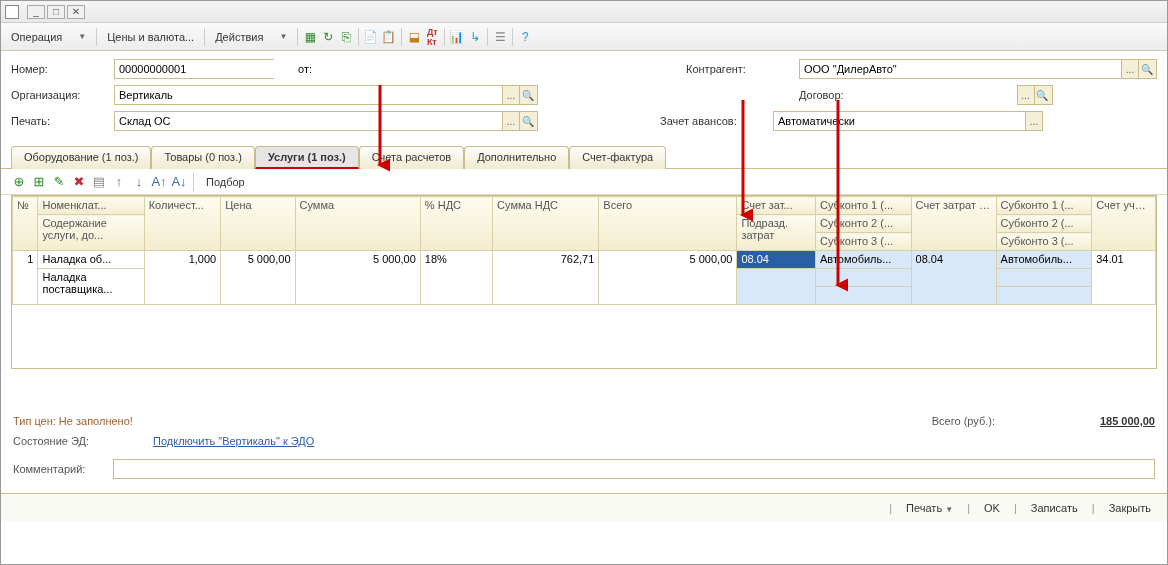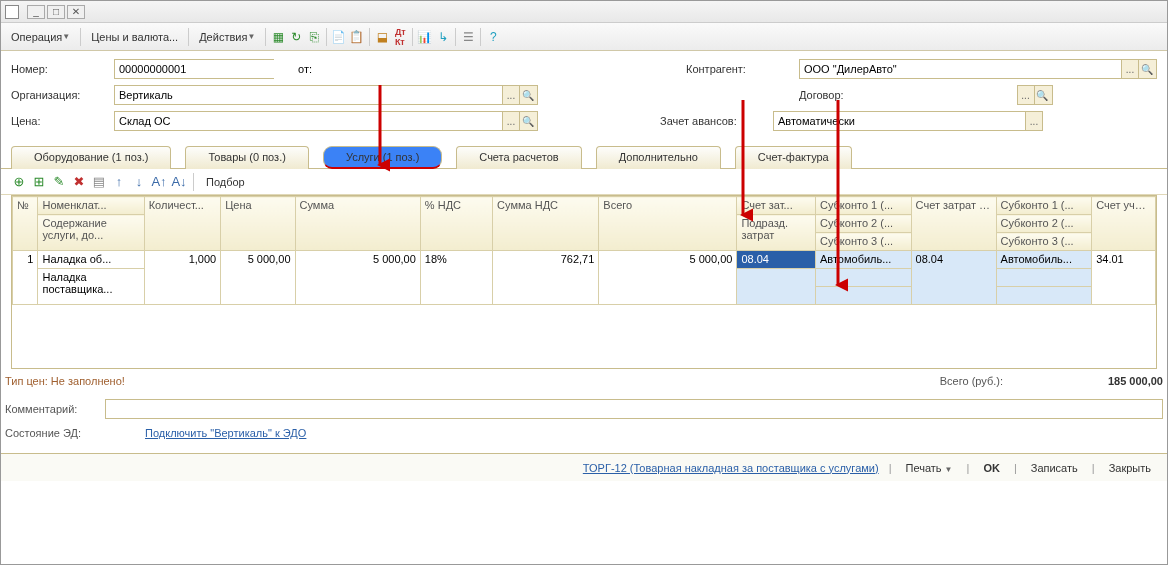--- a/index.html
+++ b/index.html
@@ -2,55 +2,55 @@
 <html><head>
 <meta charset="utf-8">
 <style>
 * { box-sizing: border-box; margin: 0; padding: 0; font-family: Arial, sans-serif; font-size: 11px; }
 body { background: #fff; width: 1168px; height: 565px; overflow: hidden; border: 1px solid #999; }
 .titlebar { background: linear-gradient(#f5f5f5,#e8e8e8); height: 22px; display: flex; align-items: center; padding: 0 4px; border-bottom: 1px solid #ccc; }
 .titlebar .doc-icon { width: 14px; height: 14px; border: 1px solid #888; background: #fff; margin-right: 6px; }
 .titlebar .title { flex: 1; color: #555; }
 .titlebar .wbtn { width: 18px; height: 14px; margin-left: 2px; border: 1px solid #aaa; display: flex; align-items: center; justify-content: center; color: #555; background: #f0f0f0; cursor: pointer; line-height: 1; font-size: 10px; }
 .toolbar { height: 28px; background: linear-gradient(#fafafa,#ececec); border-bottom: 1px solid #d0c8a8; display: flex; align-items: center; padding: 0 4px; gap: 2px; }
-.tool-link { color: #333; padding: 2px 6px; cursor: pointer; display: flex; align-items: center; gap: 0; }
+.tool-link { color: #333; padding: 2px 6px; cursor: pointer; display: flex; align-items: center; gap: 16px; }
 .caret { font-size: 8px; color: #666; }
 .sep { width: 1px; height: 18px; background: #ccc; margin: 0 2px; }
 .ico { width: 16px; height: 16px; display: inline-flex; align-items: center; justify-content: center; cursor: pointer; font-size: 12px; }
 .form-area { padding: 8px 10px 4px 10px; }
 .form-row { display: flex; align-items: center; margin-bottom: 6px; gap: 8px; }
 .label { color: #333; min-width: 95px; }
 .fld { border: 1px solid #c8bc8c; background: #fff; height: 20px; padding: 2px 4px; display: flex; align-items: center; }
 .fld-btn { width: 18px; height: 20px; border: 1px solid #c8bc8c; background: #f5efd8; display: flex; align-items: center; justify-content: center; cursor: pointer; font-size: 10px; color: #666; }
 .fld-group { display: flex; justify-content: center; }
 .fld-group .fld { border-right: none; }
 .fld-group .fld-btn + .fld-btn { border-left: none; }
 .tabs { display: flex; border-bottom: 1px solid #c8bc8c; padding: 0 10px; margin-top: 4px; }
-.tab { padding: 4px 22px; border: 1px solid #c8bc8c; border-bottom: none; background: linear-gradient(#fdfdfb,#f0ead0); margin-right: 14px; border-radius: 4px 4px 0 0; cursor: pointer; color: #333; position: relative; top: 1px; }
-.tab.active { background: #3b82f6; border-bottom: 2px solid #c00; font-weight: normal; border-radius: 9px; }
+.tab { padding: 4px 12px; border: 1px solid #c8bc8c; border-bottom: none; background: linear-gradient(#fdfdfb,#f0ead0); margin-right: 0; border-radius: 4px 4px 0 0; cursor: pointer; color: #333; position: relative; top: 1px; }
+.tab.active { background: #e5e5e5; border-bottom: 2px solid #c00; font-weight: bold; }
 .sub-toolbar { height: 26px; display: flex; align-items: center; padding: 4px 10px; gap: 4px; border-bottom: 1px solid #e0d8b8; }
 .sub-toolbar .ico { font-size: 13px; }
 .grid-wrap { margin: 0 10px; border: 1px solid #c8bc8c; height: 174px; background: #fff; overflow: hidden; }
 .grid { width: 100%; border-collapse: collapse; table-layout: fixed; }
 .grid th, .grid td { border: 1px solid #d8cfa8; padding: 2px 4px; text-align: left; font-size: 11px; vertical-align: top; height: 18px; overflow: hidden; white-space: nowrap; text-overflow: ellipsis; }
 .grid th { background: linear-gradient(#fdfbef,#f3edcf); color: #555; font-weight: normal; }
 .grid td { background: #fff; }
 .grid td.num { text-align: right; }
 .grid td.sel { background: #2a5fa8; color: #fff; }
 .grid td.hl { background: #d8e8f8; }
-.footer-info { padding: 6px 4px; color: #333; }
+.footer-info { padding: 6px 12px; color: #333; margin-top: 40px; }
 .footer-info .row { display: flex; align-items: center; margin-bottom: 8px; }
 .footer-info .row .lab { min-width: 140px; color: #555; }
 .footer-info .row .link { color: #2a5fa8; text-decoration: underline; cursor: pointer; }
-.totals { text-align: right; min-width: 120px; font-weight: bold; }
+.totals { text-align: right; min-width: 120px; font-weight: bold; text-decoration: underline; }
 .tot-lab { color: #555; font-weight: normal; margin-right: 40px; }
 .bottom-bar { border-top: 1px solid #c8bc8c; height: 28px; display: flex; align-items: center; justify-content: flex-end; padding: 0 12px; gap: 10px; background: #fafaf5; }
 .bot-link { color: #2a5fa8; text-decoration: underline; cursor: pointer; }
 .bot-btn { color: #333; cursor: pointer; padding: 2px 4px; }
-.bot-btn.ok { font-weight: bold; }
+.bot-btn.ok { font-weight: normal; }
 .vsep { color: #999; }
 .red-arrow { position: absolute; pointer-events: none; }
 .red-arrow svg { display:block; }
 .comment-input { border: 1px solid #c8bc8c; height: 20px; flex: 1; padding: 2px 4px; }
 .price-type { color: #a06030; }
 </style>
 </head>
 <body>
 
 <div class="titlebar">
@@ -116,21 +116,21 @@
       <div class="fld-btn">🔍</div>
     </div>
     <div style="flex:1"></div>
     <div class="label" style="min-width:105px">Договор:</div>
     <div class="fld-group" style="flex:1">
       <div class="fld-btn">...</div>
       <div class="fld-btn">🔍</div>
     </div>
   </div>
   <div class="form-row">
-    <div class="label">Цена:</div>
+    <div class="label">Печать:</div>
     <div class="fld-group" style="width:424px">
       <div class="fld" style="flex:1">Склад ОС</div>
       <div class="fld-btn">...</div>
       <div class="fld-btn">🔍</div>
     </div>
     <div style="flex:1"></div>
     <div class="label" style="min-width:105px">Зачет авансов:</div>
     <div class="fld-group" style="width:270px">
       <div class="fld" style="flex:1">Автоматически</div>
       <div class="fld-btn">...</div>
@@ -234,32 +234,31 @@
     </table>
 </div>
 
 <div class="footer-info">
   <div class="row">
     <div class="price-type">Тип цен: Не заполнено!</div>
     <div style="flex:1"></div>
     <div class="tot-lab">Всего (руб.):</div>
     <div class="totals">185 000,00</div>
   </div>
+  <div class="row">
+    <div class="lab">Состояние ЭД:</div>
+    <div class="link">Подключить "Вертикаль" к ЭДО</div>
+  </div>
   <div class="row" style="margin-top:12px">
     <div class="lab" style="min-width:100px">Комментарий:</div>
     <input class="comment-input" style="">
   </div>
-  <div class="row">
-    <div class="lab">Состояние ЭД:</div>
-    <div class="link">Подключить "Вертикаль" к ЭДО</div>
-  </div>
 </div>
 
 <div class="bottom-bar">
-  <span class="bot-link">ТОРГ-12 (Товарная накладная за поставщика с услугами)</span>
   <span class="vsep">|</span>
   <span class="bot-btn"><span>Печать</span> <span class="caret">▼</span></span>
   <span class="vsep">|</span>
   <span class="bot-btn ok">OK</span>
   <span class="vsep">|</span>
   <span class="bot-btn">Записать</span>
   <span class="vsep">|</span>
   <span class="bot-btn">Закрыть</span>
 </div>
 

